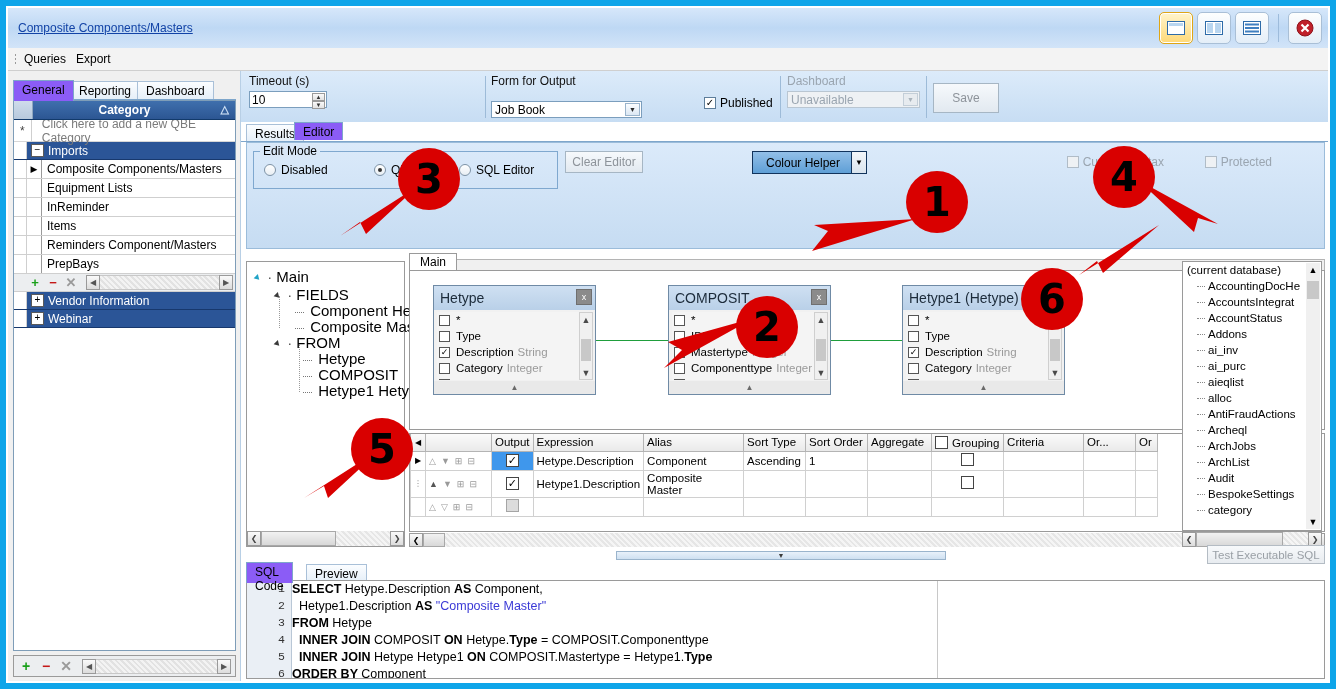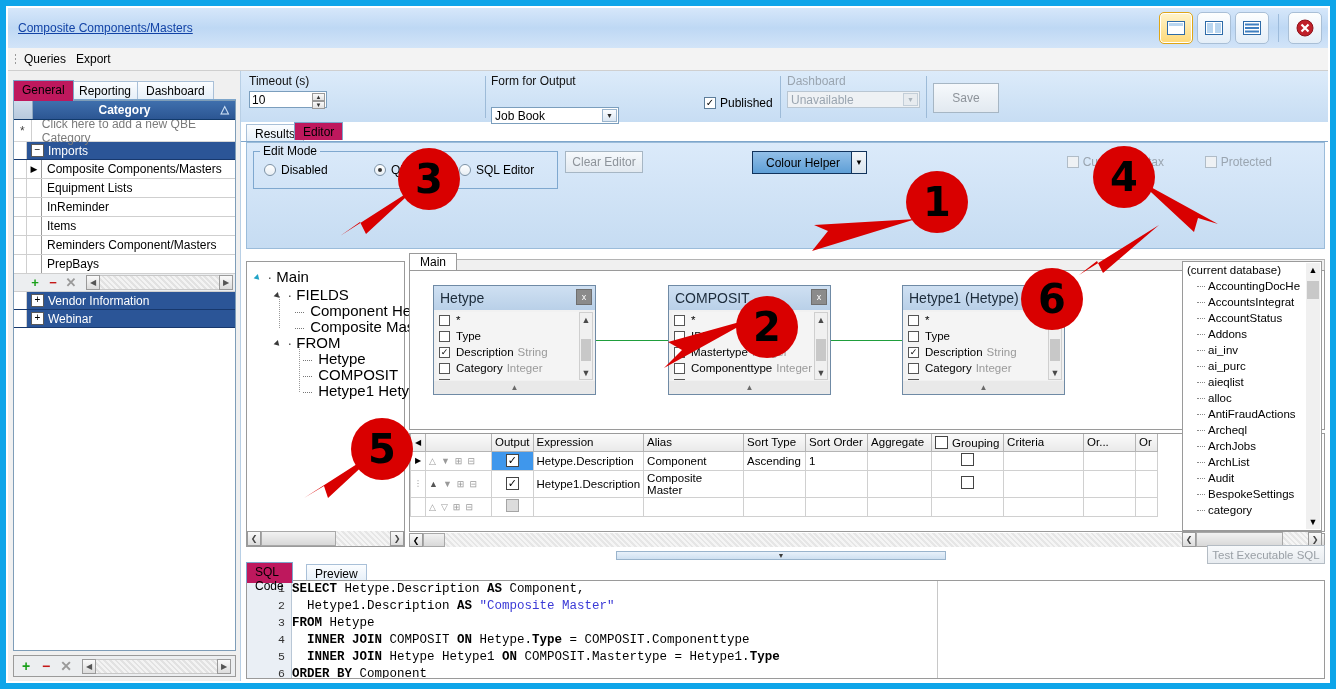--- a/index.html
+++ b/index.html
@@ -28,21 +28,21 @@
   .menubar{position:absolute;left:2px;top:42px;right:2px;height:22px;background:#f3f3f3;border-bottom:1px solid #cfcfcf;}
   .grip{position:absolute;left:6px;top:5px;width:3px;height:12px;
      background-image:radial-gradient(#9a9a9a 40%,transparent 41%);background-size:3px 4px;}
   .menu-item{position:absolute;top:4px;font-size:12px;}
 
   
   .leftpanel{position:absolute;left:2px;top:65px;width:232px;bottom:2px;background:#f0f0f0;border-right:1px solid #b8cfe5;}
   .tabrow{position:absolute;left:5px;top:10px;height:20px;}
   .tab{position:absolute;top:0;height:19px;padding:2px 8px 0 8px;font-size:12px;
     border:1px solid #a9c0d8;border-bottom:none;background:linear-gradient(to bottom,#fbfdff,#e4eef8);box-sizing:border-box;}
-  .tab.active{background:#be185d;border-color:#7ea6cb;height:21px;z-index:3;}
+  .tab.active{background:#8b5cf6;border-color:#7ea6cb;height:21px;z-index:3;}
   .tabline{position:absolute;left:5px;top:28px;right:4px;height:1px;background:#7ea6cb;}
 
   .grid-outer{position:absolute;left:5px;top:29px;right:4px;bottom:30px;background:#fff;border:1px solid #7e9db8;box-sizing:border-box;}
   .hdr{height:18px;background:linear-gradient(to bottom,#3f6fad,#2c5693);color:#fff;
       font-weight:bold;font-size:12px;display:flex;align-items:center;justify-content:center;position:relative;border-bottom:1px solid #123a6b;}
   .hdr .sortarrow{position:absolute;right:6px;top:2px;font-size:11px;color:#cfe1f5;}
   .hdr .stub{position:absolute;left:0;top:0;bottom:0;width:18px;background:linear-gradient(to bottom,#cfdceb,#b7c9dd);border-right:1px solid #8fa7bf;}
   .newrow{height:21px;display:flex;align-items:center;border-bottom:1px solid #d7d7d7;}
   .newrow .rowhdr{width:18px;height:100%;background:#fff;border-right:1px solid #cfcfcf;
       display:flex;align-items:center;justify-content:center;font-size:12px;color:#444;}
@@ -170,21 +170,21 @@
   .centersplit{position:absolute;left:375px;top:480px;width:330px;height:9px;
       background:linear-gradient(to bottom,#e8f1fa,#cfe0f1);border:1px solid #9ab4cc;box-sizing:border-box;
       display:flex;align-items:center;justify-content:center;font-size:7px;color:#3b3b3b;}
 
   .sqlarea{position:absolute;left:5px;top:492px;right:3px;bottom:2px;}
   .stabs{position:absolute;left:0;top:0;height:18px;}
   .stabsline{position:absolute;left:0;right:0;top:17px;height:1px;background:#9a9a9a;}
   .sqlbox{position:absolute;left:0;top:18px;right:0;bottom:0;background:#fff;border:1px solid #9a9a9a;border-top:none;box-sizing:border-box;overflow:hidden;}
   .gutter{position:absolute;left:0;top:0;bottom:0;width:44px;background:#eaeff5;border-right:1px solid #b9c7d6;}
   .gutter div{height:17px;text-align:right;padding-right:6px;font-family:"Liberation Mono",monospace;font-size:11.5px;color:#333;box-sizing:border-box;padding-top:1px;}
-  .code{position:absolute;left:45px;top:0;right:0;bottom:0;font-family:Liberation Mono, monospace;font-size:12.5px;}
+  .code{position:absolute;left:45px;top:0;right:0;bottom:0;font-family:Liberation Sans, sans-serif;font-size:12.5px;}
   .code div{height:17px;white-space:pre;padding-top:1px;box-sizing:border-box;}
   .kw{font-weight:bold;}
   .str{color:#3a39d6;}
   .codeedge{position:absolute;left:690px;top:0;bottom:0;width:1px;background:#c8c8c8;}
 
   .testbtn{position:absolute;right:3px;top:474px;width:116px;height:17px;border:1px solid #b4bcc4;
      background:linear-gradient(to bottom,#f7f9fb,#e8ecf0);font-size:11.5px;display:flex;align-items:center;justify-content:center;color:#9aa0a6;}
 
   
   .joinline{position:absolute;height:0;border-top:1px solid #1f9e3c;}
@@ -342,21 +342,21 @@
           <span>10</span>
           <div class="spin">
               <div>▲</div>
               <div>▼</div>
             </div>
         </div>
       </div>
       <div class="vsep" style="left:244px;height:42px"></div>
       <div class="fieldgrp" style="left:250px;width:135px">
         <div class="flabel">Form for Output</div>
-        <div class="combo" style="margin-top:19px;width:128px">
+        <div class="combo" style="margin-top:13px;width:151px">
           <span>Job Book</span>
           <div class="arr">▼</div>
         </div>
       </div>
       <div class="cb" style="position:absolute;left:463px;top:25px">
         <span class="cbbox">✓</span>
         <span>Published</span>
       </div>
       <div class="vsep" style="left:539px;height:42px"></div>
       <div class="fieldgrp" style="left:546px;width:137px">

